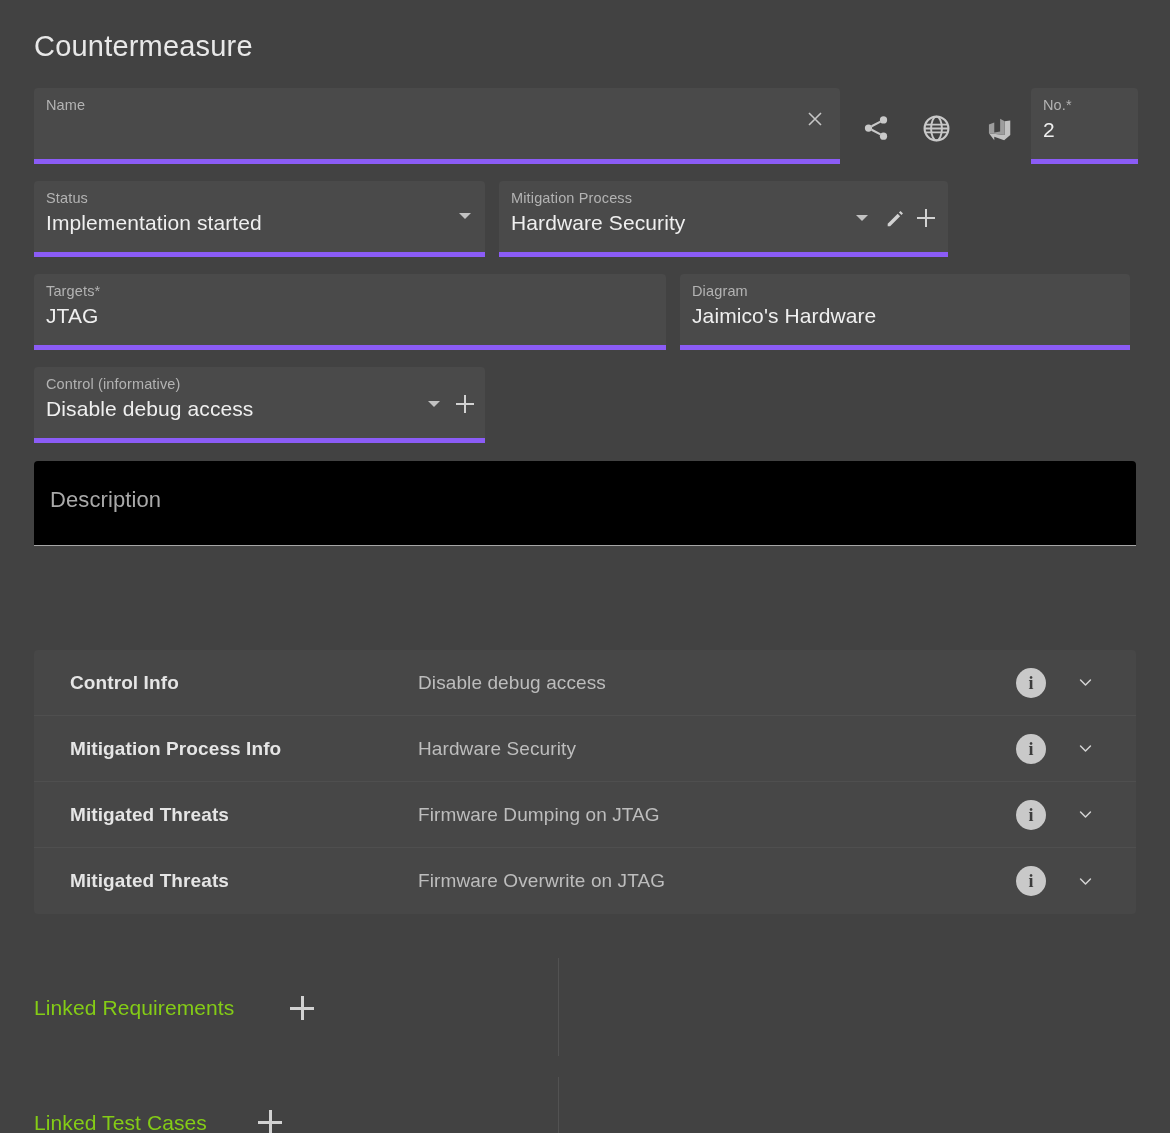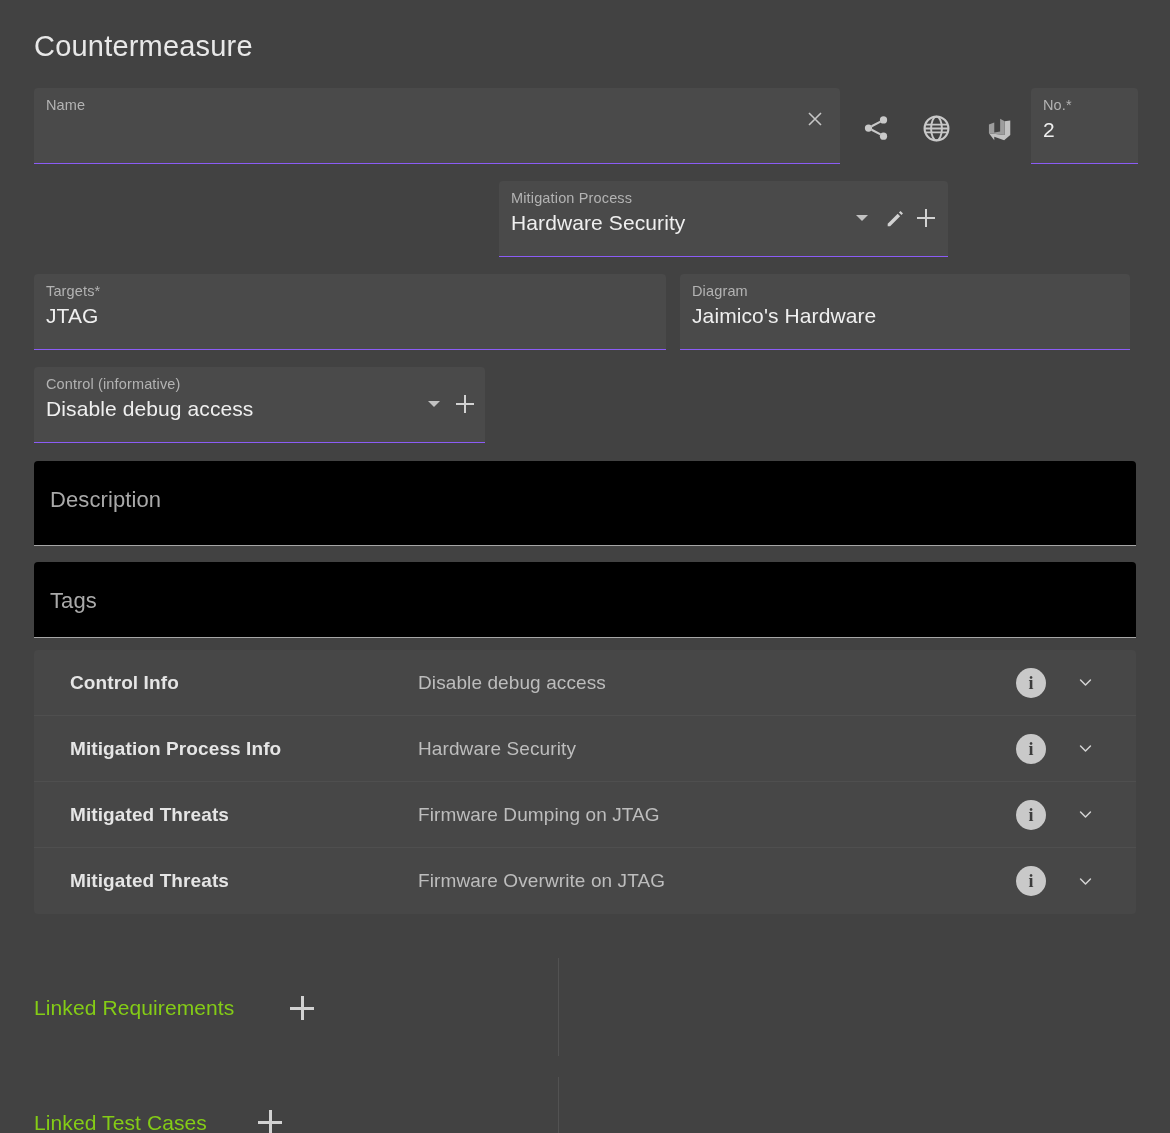--- a/index.html
+++ b/index.html
@@ -28,21 +28,21 @@
     font-weight: 400;
     color: #e8e8e8;
     letter-spacing: 0.2px;
   }
 
   
   .field {
     position: absolute;
     background: #4a4a4a;
     border-radius: 4px 4px 0 0;
-    border-bottom: 1px solid #8b5cf6;
+    border-bottom: 5px solid #8b5cf6;
   }
   .field-label {
     position: absolute;
     left: 12px;
     top: 9px;
     font-size: 14.5px;
     color: #b3b3b3;
     letter-spacing: 0.15px;
     white-space: nowrap;
   }
@@ -214,20 +214,27 @@
       <path d="M21.2 6.3 V17.2 L16.6 21.2 L9.2 18.6 V21.1 L5.2 15.9 L17 17.3 V6.9 Z" fill="#c2c2c2"></path>
       <path d="M17 6.9 V17.3 L5.2 15.9 V9.4 L9.2 7.9 V15.4 L13.6 14.6 V5.1 Z" fill="#9d9d9d"></path>
     </svg>
   </div>
 
   <div class="field" style="left:1031px; top:88px; width:107px; height:76px;">
     <div class="field-label">No.*</div>
     <div class="field-value">2</div>
   </div>
 
+  <div class="field" style="left:34px; top:181px; width:451px; height:76px;">
+    <div class="field-label">Status</div>
+    <div class="field-value">Implementation started</div>
+    <div class="icon-btn" style="right:14px; top:32px;">
+      <span class="caret"></span>
+    </div>
+  </div>
 
   <div class="field" style="left:499px; top:181px; width:449px; height:76px;">
     <div class="field-label">Mitigation Process</div>
     <div class="field-value">Hardware Security</div>
     <div class="icon-btn" style="left:357px; top:34px;">
       <span class="caret"></span>
     </div>
     <div class="icon-btn" style="left:384px; top:26px; width:24px; height:24px;">
       <svg width="22" height="22" viewBox="0 0 24 24">
         <path d="M4 17.3 L14.9 6.4 L17.6 9.1 L6.7 20 L4 20 Z" fill="#d2d2d2"></path>
@@ -257,23 +264,20 @@
     </div>
     <div class="icon-btn" style="left:422px; top:28px;">
       <span class="plus-glyph"></span>
     </div>
   </div>
 
   <div class="ph-field" style="left:34px; top:461px; width:1102px; height:85px;">
     <div class="ph-label" style="top:26px;">Description</div>
   </div>
 
-  <div class="ph-field" style="left:34px; top:562px; width:1102px; height:76px;">
-    <div class="ph-label" style="top:26px;">Tags</div>
-  </div>
 
   <div class="info-panel">
 
     <div class="info-row">
       <span class="info-row-key">Control Info</span>
       <span class="info-row-val">Disable debug access</span>
       <span class="info-circle">i</span>
       <span class="chevron">
         <svg width="17" height="17" viewBox="0 0 24 24">
           <path d="M5 8.5 L12 15.5 L19 8.5" stroke="#d4d4d4" stroke-width="2.1" fill="none" stroke-linecap="round" stroke-linejoin="round"></path>

